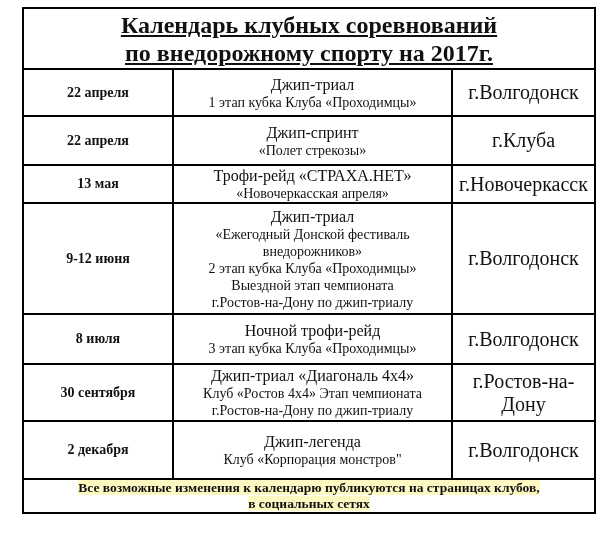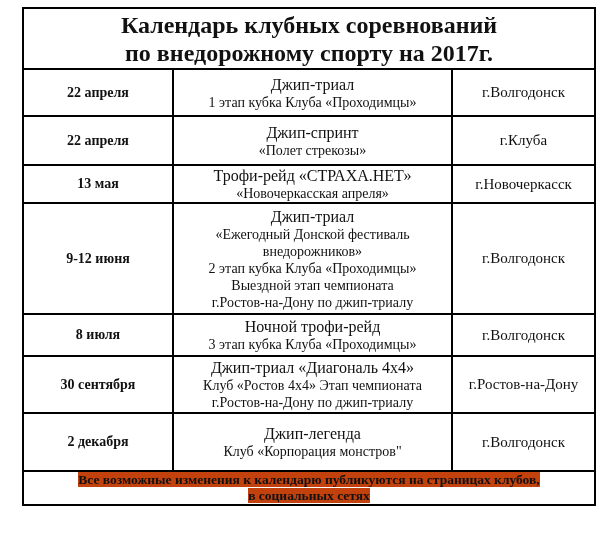--- a/index.html
+++ b/index.html
@@ -5,29 +5,29 @@
   html, body { margin: 0; padding: 0; background: #ffffff; }
   body { width: 611px; height: 551px; position: relative; overflow: hidden;
          font-family: "Liberation Serif", "DejaVu Serif", serif; color: #111; }
   table.cal {
     position: absolute; left: 22px; top: 7px; width: 572px;
     border-collapse: collapse; table-layout: fixed;
   }
   table.cal td, table.cal th { border: 2px solid #000; padding: 0; text-align: center; vertical-align: middle; }
   col.c1 { width: 150px; } col.c2 { width: 279px; } col.c3 { width: 143px; }
   .title-cell { height: 59px; font-weight: bold; font-size: 24px; line-height: 28px; }
-  .title-cell span { display: block; }
+  .title-cell span { text-decoration: underline; display: block; }
   .hdr th { height: 34px; font-size: 12.5px; font-weight: bold; line-height: 15px; vertical-align: top; padding-top: 2px; }
   .date { font-weight: bold; font-size: 14px; }
   .event { font-size: 15px; line-height: 18px; }
   .event .sub { font-size: 14px; line-height: 17px; display: block; }
   .event .main { font-size: 16px; line-height: 19px; display: block; }
-  .place { font-size: 15px; }
+  .place { font-size: 20px; }
   .footer-cell { height: 32px; font-weight: bold; font-size: 13.5px; line-height: 16px; }
-  .hl { background: #c2410c; font-family: Liberation Serif, serif; }
+  .hl { background: #fef9c3; font-family: Liberation Serif, serif; }
 </style>
 </head>
 <body>
 
 <table class="cal">
   <colgroup>
       <col class="c1">
       <col class="c2">
       <col class="c3">
     </colgroup>
@@ -68,21 +68,21 @@
     <td class="event">
       <span class="main">Джип-триал</span>
       <span class="sub">«Ежегодный Донской фестиваль</span>
       <span class="sub">внедорожников»</span>
       <span class="sub">2 этап кубка Клуба «Проходимцы»</span>
       <span class="sub">Выездной этап чемпионата</span>
       <span class="sub">г.Ростов-на-Дону по джип-триалу</span>
     </td>
     <td class="place">г.Волгодонск</td>
   </tr>
-  <tr style="height:42px">
+  <tr style="height:50px">
     <td class="date">8 июля</td>
     <td class="event">
       <span class="main">Ночной трофи-рейд</span>
       <span class="sub">3 этап кубка Клуба «Проходимцы»</span>
     </td>
     <td class="place">г.Волгодонск</td>
   </tr>
   <tr style="height:57px">
     <td class="date">30 сентября</td>
     <td class="event">

